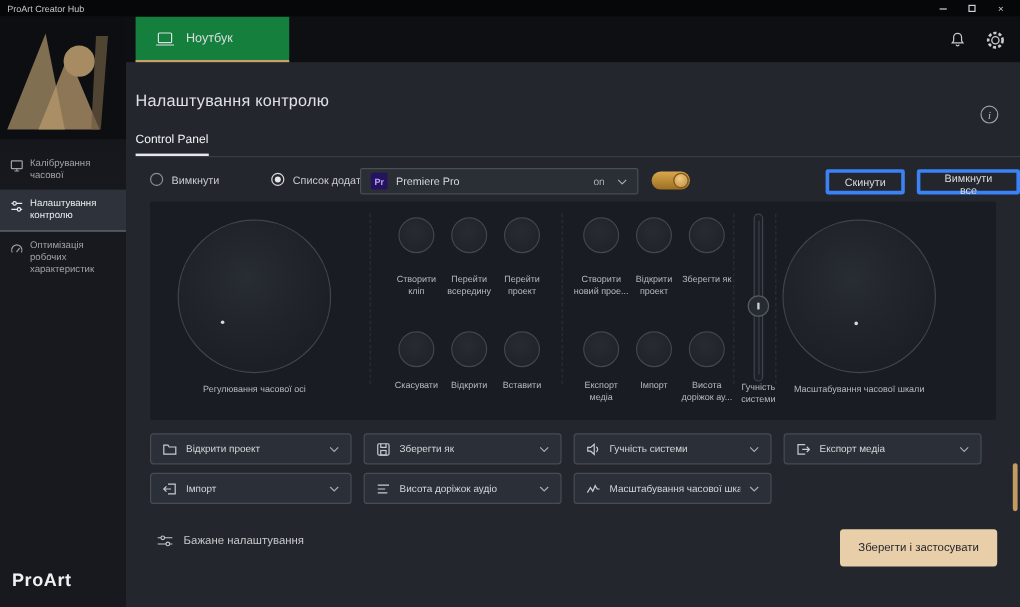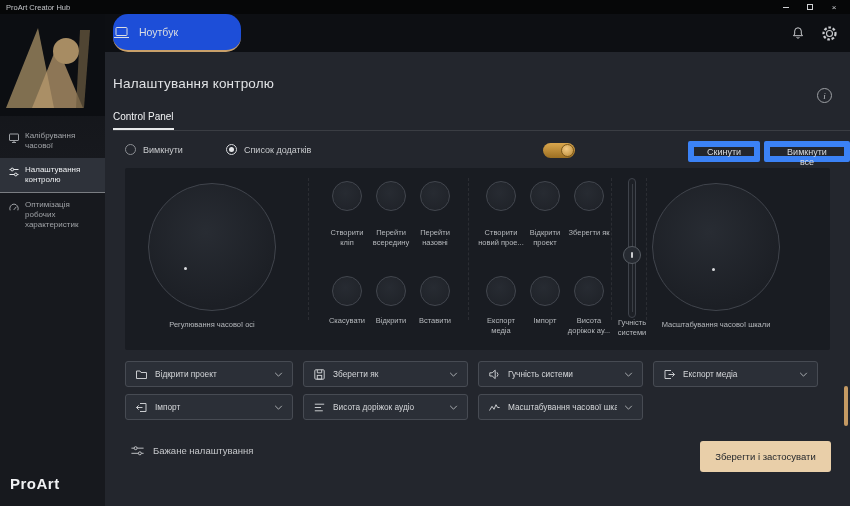--- a/index.html
+++ b/index.html
@@ -25,23 +25,23 @@
   .nav-item{display:flex;gap:5px;align-items:flex-start;padding:7px 6px 7px 8px;
     font-size:8px;line-height:1.25;color:#9fa2a6;cursor:default;}
   .nav-item svg{flex:0 0 auto;margin-top:1px;}
   .nav-item.active{background:#2e323a;color:#eceef0;border-bottom:1px solid rgba(215,217,220,.45);}
   .nav-item.active svg *{stroke:#e8eaec;}
   .wordmark{position:absolute;left:10px;bottom:14px;font-size:15px;font-weight:600;
     letter-spacing:.5px;color:#f0f1f3;}
 
   
   .topbar{position:absolute;left:105px;top:14px;width:745px;height:38px;background:#0d0f13;}
-  .device-tab{position:absolute;left:8px;top:0;height:38px;width:128px;background:#1d4ed8;
+  .device-tab{position:absolute;left:8px;top:0;height:38px;width:128px;background:#15803d;
     border-bottom:2px solid #c9a06a;display:flex;align-items:center;gap:9px;
-    font-size:10.5px;color:#dcdee1;cursor:default;border-radius:15px;}
+    padding-left:16px;font-size:10.5px;color:#dcdee1;cursor:default;}
   .topbar-icons{position:absolute;right:12px;top:0;height:38px;display:flex;align-items:center;gap:16px;}
   .icon-btn{display:flex;align-items:center;justify-content:center;cursor:default;}
 
   
   .content{position:absolute;left:105px;top:52px;width:745px;height:454px;background:#23262d;}
   .page-title{position:absolute;left:8px;top:24px;margin:0;font-size:13.5px;font-weight:500;
     color:#dfe1e4;letter-spacing:.2px;}
   .info-btn{position:absolute;right:18px;top:36px;width:15px;height:15px;border-radius:50%;
     border:1px solid #9da0a4;color:#b9bcc0;font-size:9px;font-family:"Liberation Serif",serif;
     font-style:italic;display:flex;align-items:center;justify-content:center;}
@@ -58,21 +58,21 @@
   .app-select{position:absolute;left:195px;top:88px;width:232px;height:22px;background:#2a2e35;
     border:1px solid #4a4e55;border-radius:2px;display:flex;align-items:center;gap:7px;padding:0 8px;}
   .pr-badge{width:14px;height:14px;border-radius:2px;background:#261360;color:#b6a5f5;
     font-size:7.5px;font-weight:bold;display:flex;align-items:center;justify-content:center;}
   .app-name{flex:1;font-size:9px;color:#d6d8db;}
   .app-state{font-size:8.5px;color:#a9acb0;margin-right:3px;}
   .toggle{position:absolute;left:438px;top:91px;width:32px;height:15px;border-radius:8px;
     background:linear-gradient(180deg,#d9a64d,#9c6f22);}
   .toggle .knob{position:absolute;right:1px;top:1px;width:13px;height:13px;border-radius:50%;
     background:radial-gradient(circle at 40% 35%,#f2ca84,#bb8a35);border:1px solid #7a571a;}
-  .ghost-btn{position:absolute;top:89px;height:21px;background:transparent;border:6px solid #3b82f6;
+  .ghost-btn{position:absolute;top:89px;height:21px;background:transparent;border:3px solid #3b82f6;
     border-radius:2px;color:#d9dbde;font-size:9px;font-family:inherit;padding:0 13px;cursor:default;}
   .ghost-btn.reset{left:583px;}
   .ghost-btn.delete{left:659px;}
 
   
   .panel{position:absolute;left:20px;top:116px;width:705px;height:182px;background:#191c22;border-radius:2px;}
   .sep{position:absolute;top:10px;height:142px;border-left:1px dashed rgba(255,255,255,.08);}
   .dial{position:absolute;width:128px;height:128px;border-radius:50%;border:1px solid #40444c;
     background:radial-gradient(circle at 45% 38%,#282c33,#1c1f25 72%);}
   .dial-dot{position:absolute;width:3px;height:3px;border-radius:50%;background:#d9dadd;}
@@ -193,20 +193,28 @@
       <span class="r-circle"></span>
       <span>Вимкнути</span>
     </label>
     <label class="radio selected" style="left:121px;">
       <span class="r-circle">
           <span class="r-dot"></span>
         </span>
       <span>Список додатків</span>
     </label>
 
+    <div class="app-select">
+      <span class="pr-badge">Pr</span>
+      <span class="app-name">Premiere Pro</span>
+      <span class="app-state">on</span>
+      <svg class="chev" width="9" height="5" viewBox="0 0 10 6" fill="none" stroke="#a9acb0" stroke-width="1.2">
+          <path d="M1 1 l4 4 4 -4"></path>
+        </svg>
+    </div>
     <div class="toggle">
         <span class="knob"></span>
       </div>
 
     <button class="ghost-btn reset">Скинути</button>
     <button class="ghost-btn delete">Вимкнути все</button>
 
     <section class="panel">
       <span class="sep" style="left:183px;"></span>
       <span class="sep" style="left:343px;"></span>
@@ -216,21 +224,21 @@
       <div class="dial" style="left:23px;top:15px;">
         <span class="dial-dot" style="left:28%;top:66%;"></span>
       </div>
       <div class="dial-label" style="left:12px;top:152px;width:150px;">Регулювання часової осі</div>
 
       <div class="pbtn" style="left:207px;top:13px;"></div>
       <div class="pbtn" style="left:251px;top:13px;"></div>
       <div class="pbtn" style="left:295px;top:13px;"></div>
       <div class="plabel" style="left:199px;top:60px;">Створити кліп</div>
       <div class="plabel" style="left:243px;top:60px;">Перейти всередину</div>
-      <div class="plabel" style="left:287px;top:60px;">Перейти назовні</div>
+      <div class="plabel" style="left:287px;top:60px;">Перейти проект</div>
       <div class="pbtn" style="left:207px;top:108px;"></div>
       <div class="pbtn" style="left:251px;top:108px;"></div>
       <div class="pbtn" style="left:295px;top:108px;"></div>
       <div class="plabel" style="left:199px;top:148px;">Скасувати</div>
       <div class="plabel" style="left:243px;top:148px;">Відкрити</div>
       <div class="plabel" style="left:287px;top:148px;">Вставити</div>
 
       <div class="pbtn" style="left:361px;top:13px;"></div>
       <div class="pbtn" style="left:405px;top:13px;"></div>
       <div class="pbtn" style="left:449px;top:13px;"></div>

